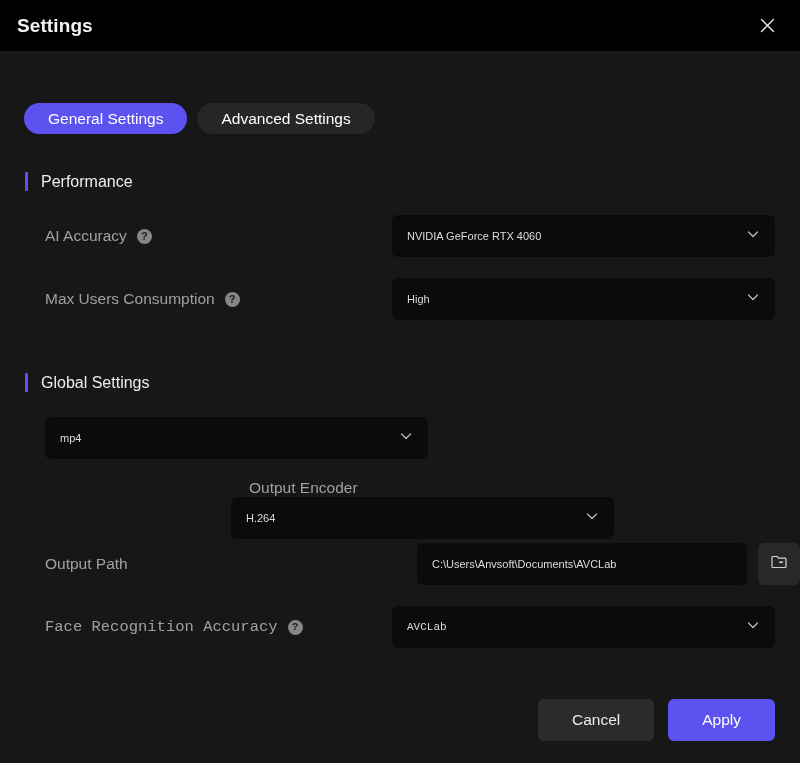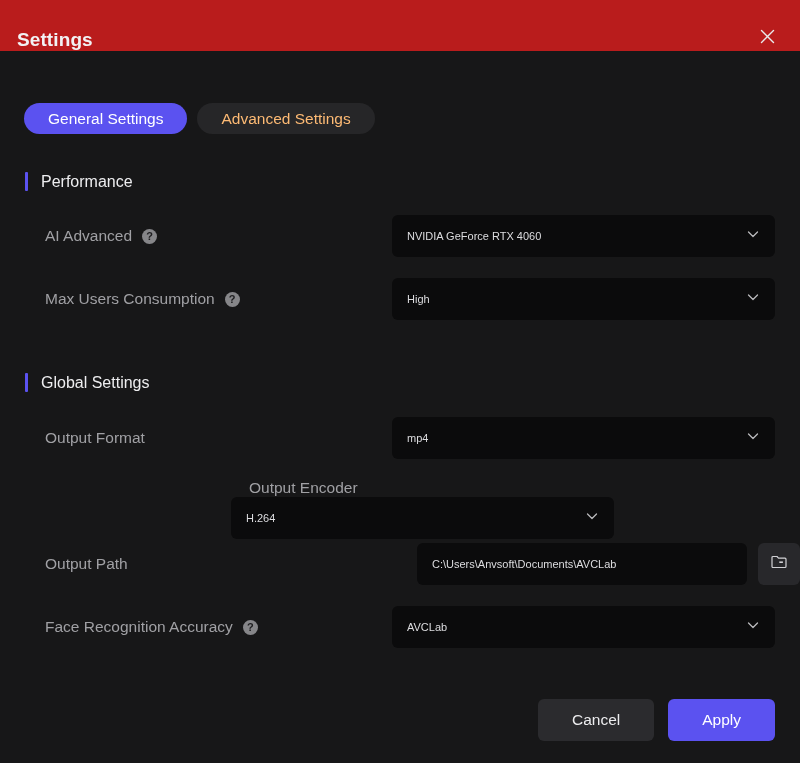--- a/index.html
+++ b/index.html
@@ -12,23 +12,23 @@
     background: #171718;
     font-family: "Liberation Sans", sans-serif;
     overflow: hidden;
     position: relative;
     color: #e8e8ea;
   }
 
   
   .titlebar {
     height: 51px;
-    background: #b91c1c;
-    display: flex;
-    align-items: flex-end;
+    background: #000000;
+    display: flex;
+    align-items: center;
     justify-content: space-between;
     padding: 0 18px 0 17px;
     box-sizing: border-box;
   }
   .title-text {
     font-size: 19px;
     font-weight: bold;
     color: #f2f2f4;
     letter-spacing: 0.1px;
   }
@@ -60,21 +60,21 @@
     cursor: pointer;
     box-sizing: border-box;
     white-space: nowrap;
   }
   .tab.active {
     background: #5b52f0;
     color: #ffffff;
   }
   .tab.inactive {
     background: #262628;
-    color: #fdba74;
+    color: #ffffff;
   }
 
   
   .section {
     margin-top: 0;
   }
   .section-header {
     display: flex;
     align-items: center;
     gap: 13px;
@@ -221,21 +221,21 @@
 </div>
 
 <div class="section" style="margin-top:38px;">
   <div class="section-header">
     <span class="accent-bar"></span>
     <span class="section-title">Performance</span>
   </div>
 
   <div class="row" style="margin-top:23px;">
     <div class="row-label">
-      <span>AI Advanced</span>
+      <span>AI Accuracy</span>
       <span class="help-icon">?</span>
     </div>
     <div class="field">
       <span class="field-value">NVIDIA GeForce RTX 4060</span>
       <span class="chev">
         <svg width="16" height="16" viewBox="0 0 16 16">
             <path d="M3.5 6 L8 10.5 L12.5 6" stroke="#b9b9bd" stroke-width="1.3" fill="none" stroke-linecap="round" stroke-linejoin="round"></path>
           </svg>
       </span>
     </div>
@@ -257,23 +257,20 @@
   </div>
 </div>
 
 <div class="section" style="margin-top:52px;">
   <div class="section-header">
     <span class="accent-bar"></span>
     <span class="section-title">Global Settings</span>
   </div>
 
   <div class="row" style="margin-top:24px;">
-    <div class="row-label">
-      <span>Output Format</span>
-    </div>
     <div class="field">
       <span class="field-value">mp4</span>
       <span class="chev">
         <svg width="16" height="16" viewBox="0 0 16 16">
             <path d="M3.5 6 L8 10.5 L12.5 6" stroke="#b9b9bd" stroke-width="1.3" fill="none" stroke-linecap="round" stroke-linejoin="round"></path>
           </svg>
       </span>
     </div>
   </div>
 
@@ -303,21 +300,21 @@
         <span>
           <svg width="18" height="18" viewBox="0 0 18 18">
             <path d="M2 4.5 A1 1 0 0 1 3 3.5 H7 L8.5 5.2 H15 A1 1 0 0 1 16 6.2 V13.5 A1 1 0 0 1 15 14.5 H3 A1 1 0 0 1 2 13.5 Z" fill="none" stroke="#d2d2d6" stroke-width="1.2" stroke-linejoin="round"></path>
             <rect x="9.3" y="8.4" width="3.6" height="1.6" fill="#d2d2d6"></rect>
           </svg>
         </span>
       </div>
     </div>
   </div>
 
-  <div class="row" style="margin-top:19px;">
+  <div class="row" style="margin-top:19px;font-family:Liberation Mono, monospace;">
     <div class="row-label">
       <span>Face Recognition Accuracy</span>
       <span class="help-icon">?</span>
     </div>
     <div class="field">
       <span class="field-value">AVCLab</span>
       <span class="chev">
         <svg width="16" height="16" viewBox="0 0 16 16">
             <path d="M3.5 6 L8 10.5 L12.5 6" stroke="#b9b9bd" stroke-width="1.3" fill="none" stroke-linecap="round" stroke-linejoin="round"></path>
           </svg>

